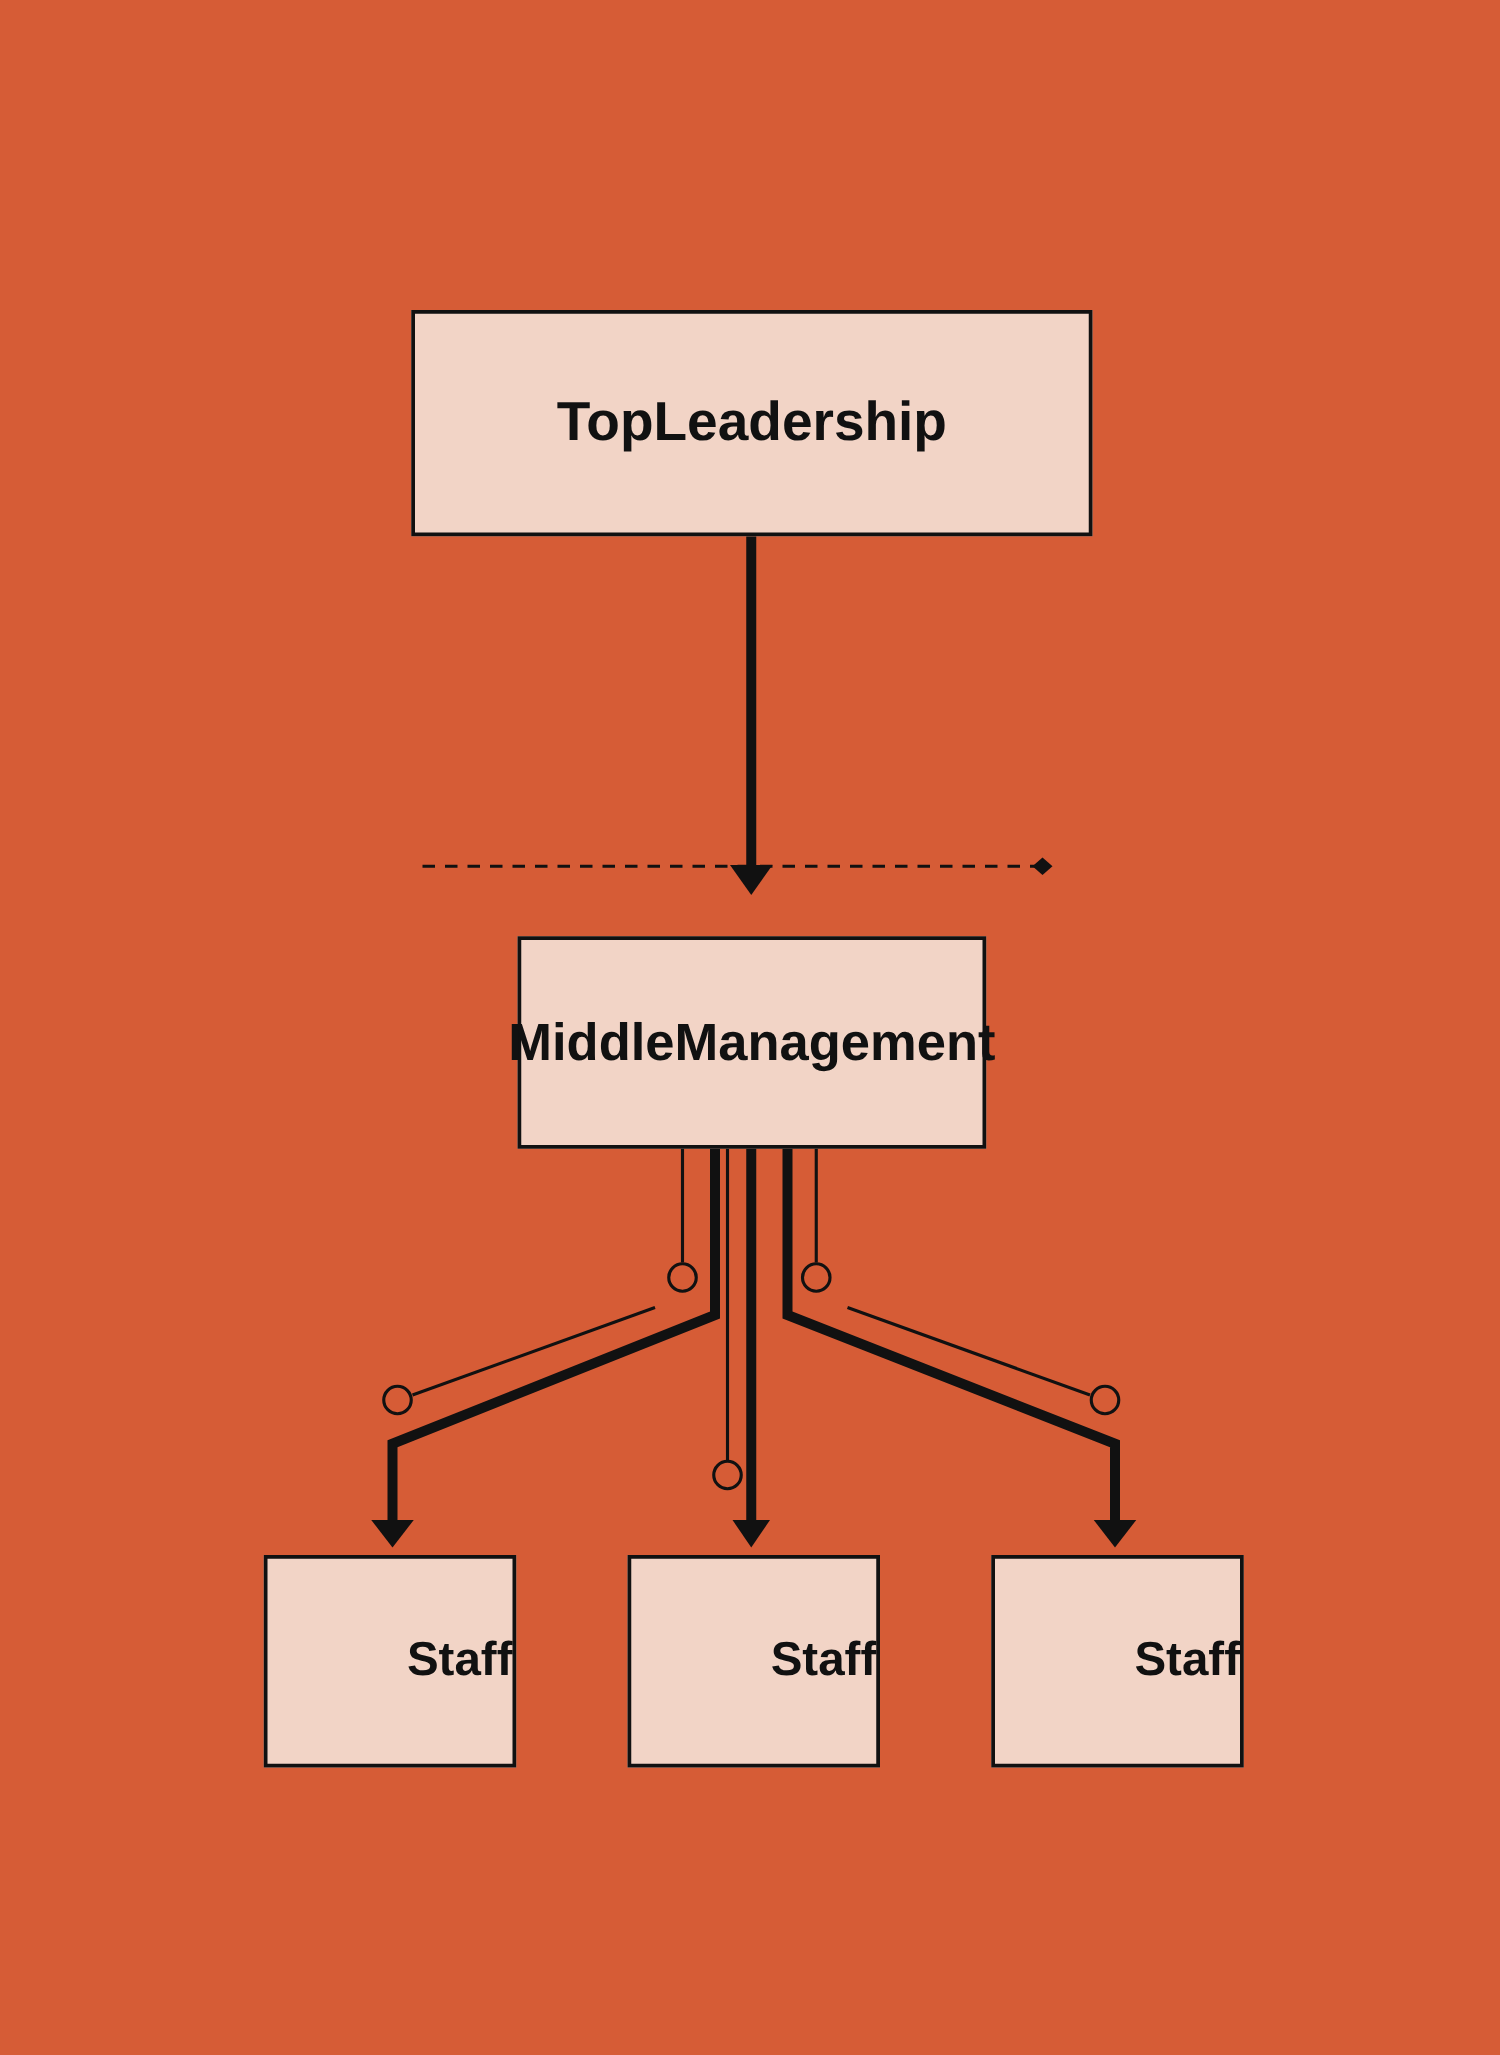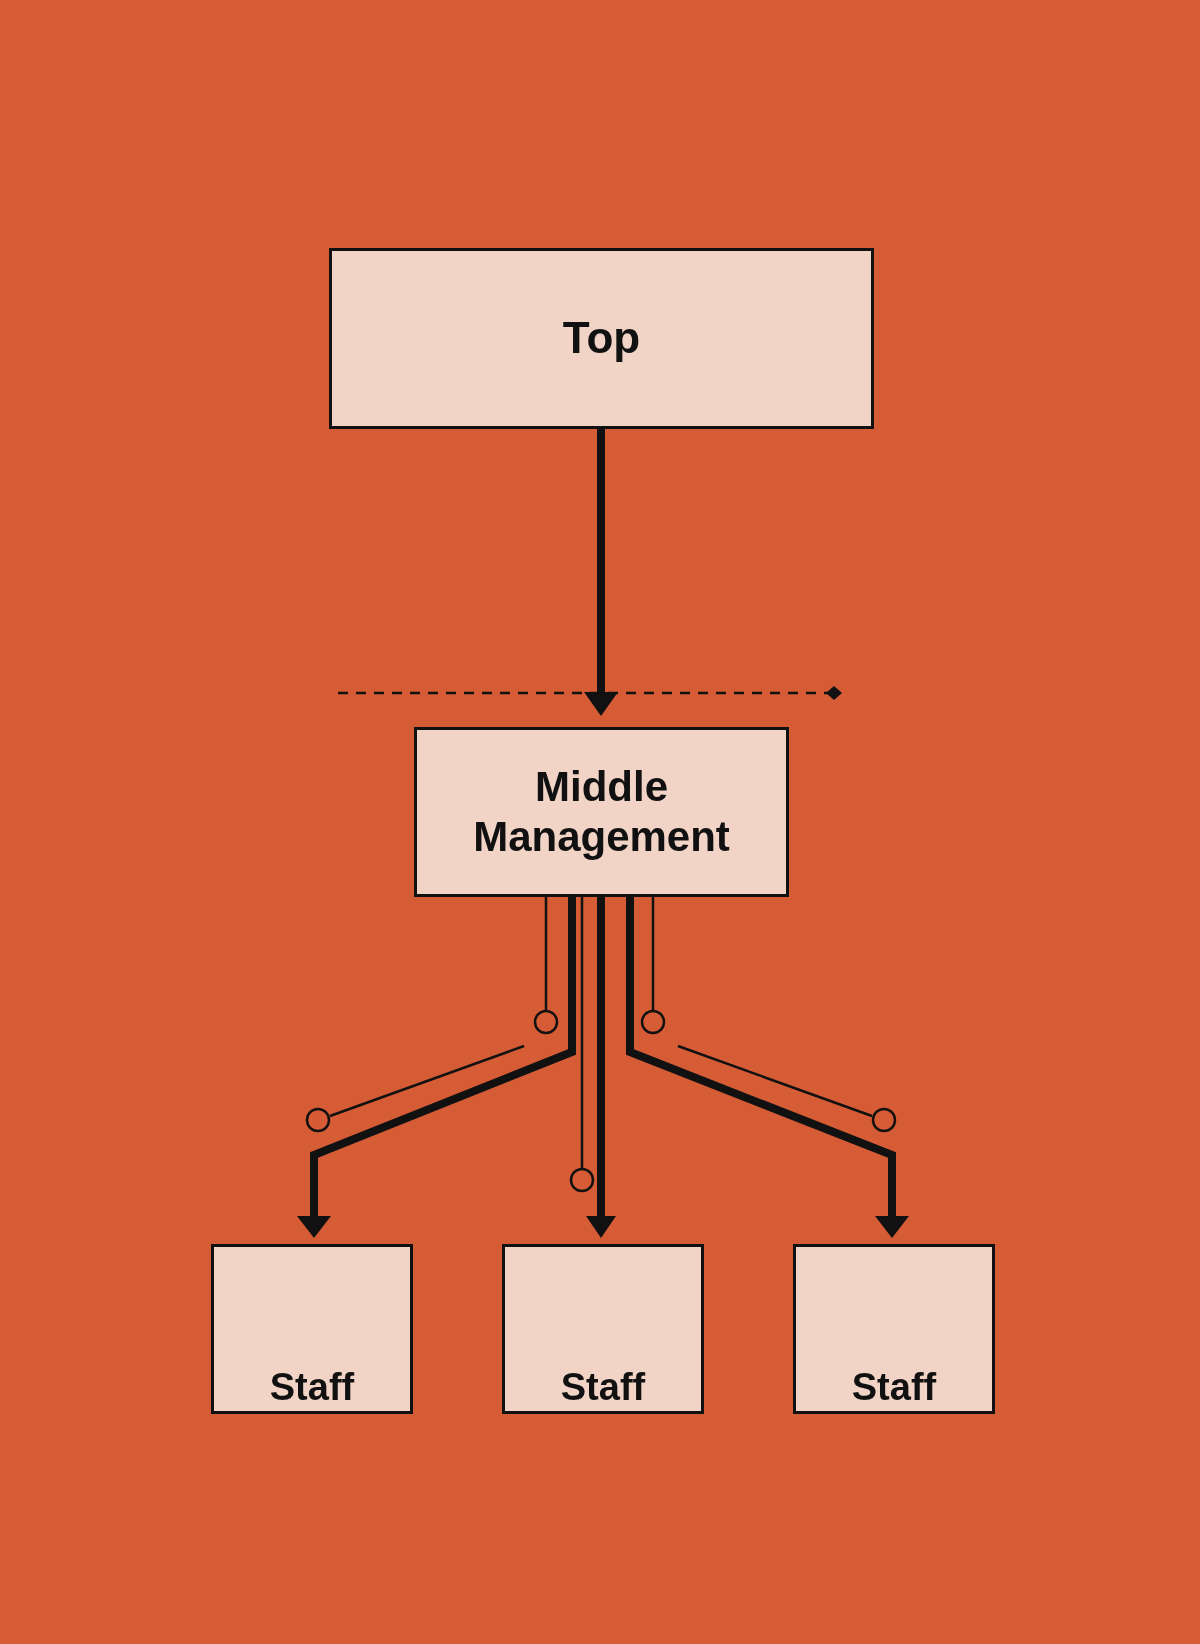--- a/index.html
+++ b/index.html
@@ -8,27 +8,27 @@
       background: #d65c36;
       position: relative; overflow: hidden;
       font-family: "Liberation Sans", sans-serif;
     }
     #canvas { position: absolute; left: 0; top: 0; }
     .node {
       position: absolute;
       background: #f2d4c6;
       border: 3px solid #111;
       box-sizing: border-box;
-      display: flex; flex-direction: column; align-items: center; justify-content: center;
+      display: flex; flex-direction: row; align-items: center; justify-content: center;
       color: #111; font-weight: bold;
       text-align: center;
     }
     .node span { display: block; line-height: 1.2; }
     #top-node { left: 329px; top: 248px; width: 545px; height: 181px; font-size: 44px; }
-    #mid-node { left: 414px; top: 727px; width: 375px; height: 170px; font-size: 42px; }
+    #mid-node { left: 414px; top: 749px; width: 375px; height: 170px; font-size: 42px; }
     .staff { width: 202px; height: 170px; top: 1244px; justify-content: flex-end; font-size: 38px; }
     #staff-1 { left: 211px; }
     #staff-2 { left: 502px; }
     #staff-3 { left: 793px; }
   </style>
 </head>
 <body>
 
 <svg id="canvas" width="1200" height="1644" viewBox="0 0 1200 1644">
   <defs>
@@ -59,20 +59,21 @@
     <circle cx="318" cy="1120" r="11"></circle>
     <line x1="678" y1="1046" x2="872" y2="1116"></line>
     <circle cx="884" cy="1120" r="11"></circle>
     <line x1="582" y1="897" x2="582" y2="1168"></line>
     <circle cx="582" cy="1180" r="11"></circle>
   </g>
 </svg>
 
 <div id="top-node" class="node">
   <span>Top</span>
+  <span>Leadership</span>
 </div>
 
 <div id="mid-node" class="node">
   <span>Middle</span>
   <span>Management</span>
 </div>
 
 <div id="staff-1" class="node staff">
   <span>Staff</span>
 </div>

